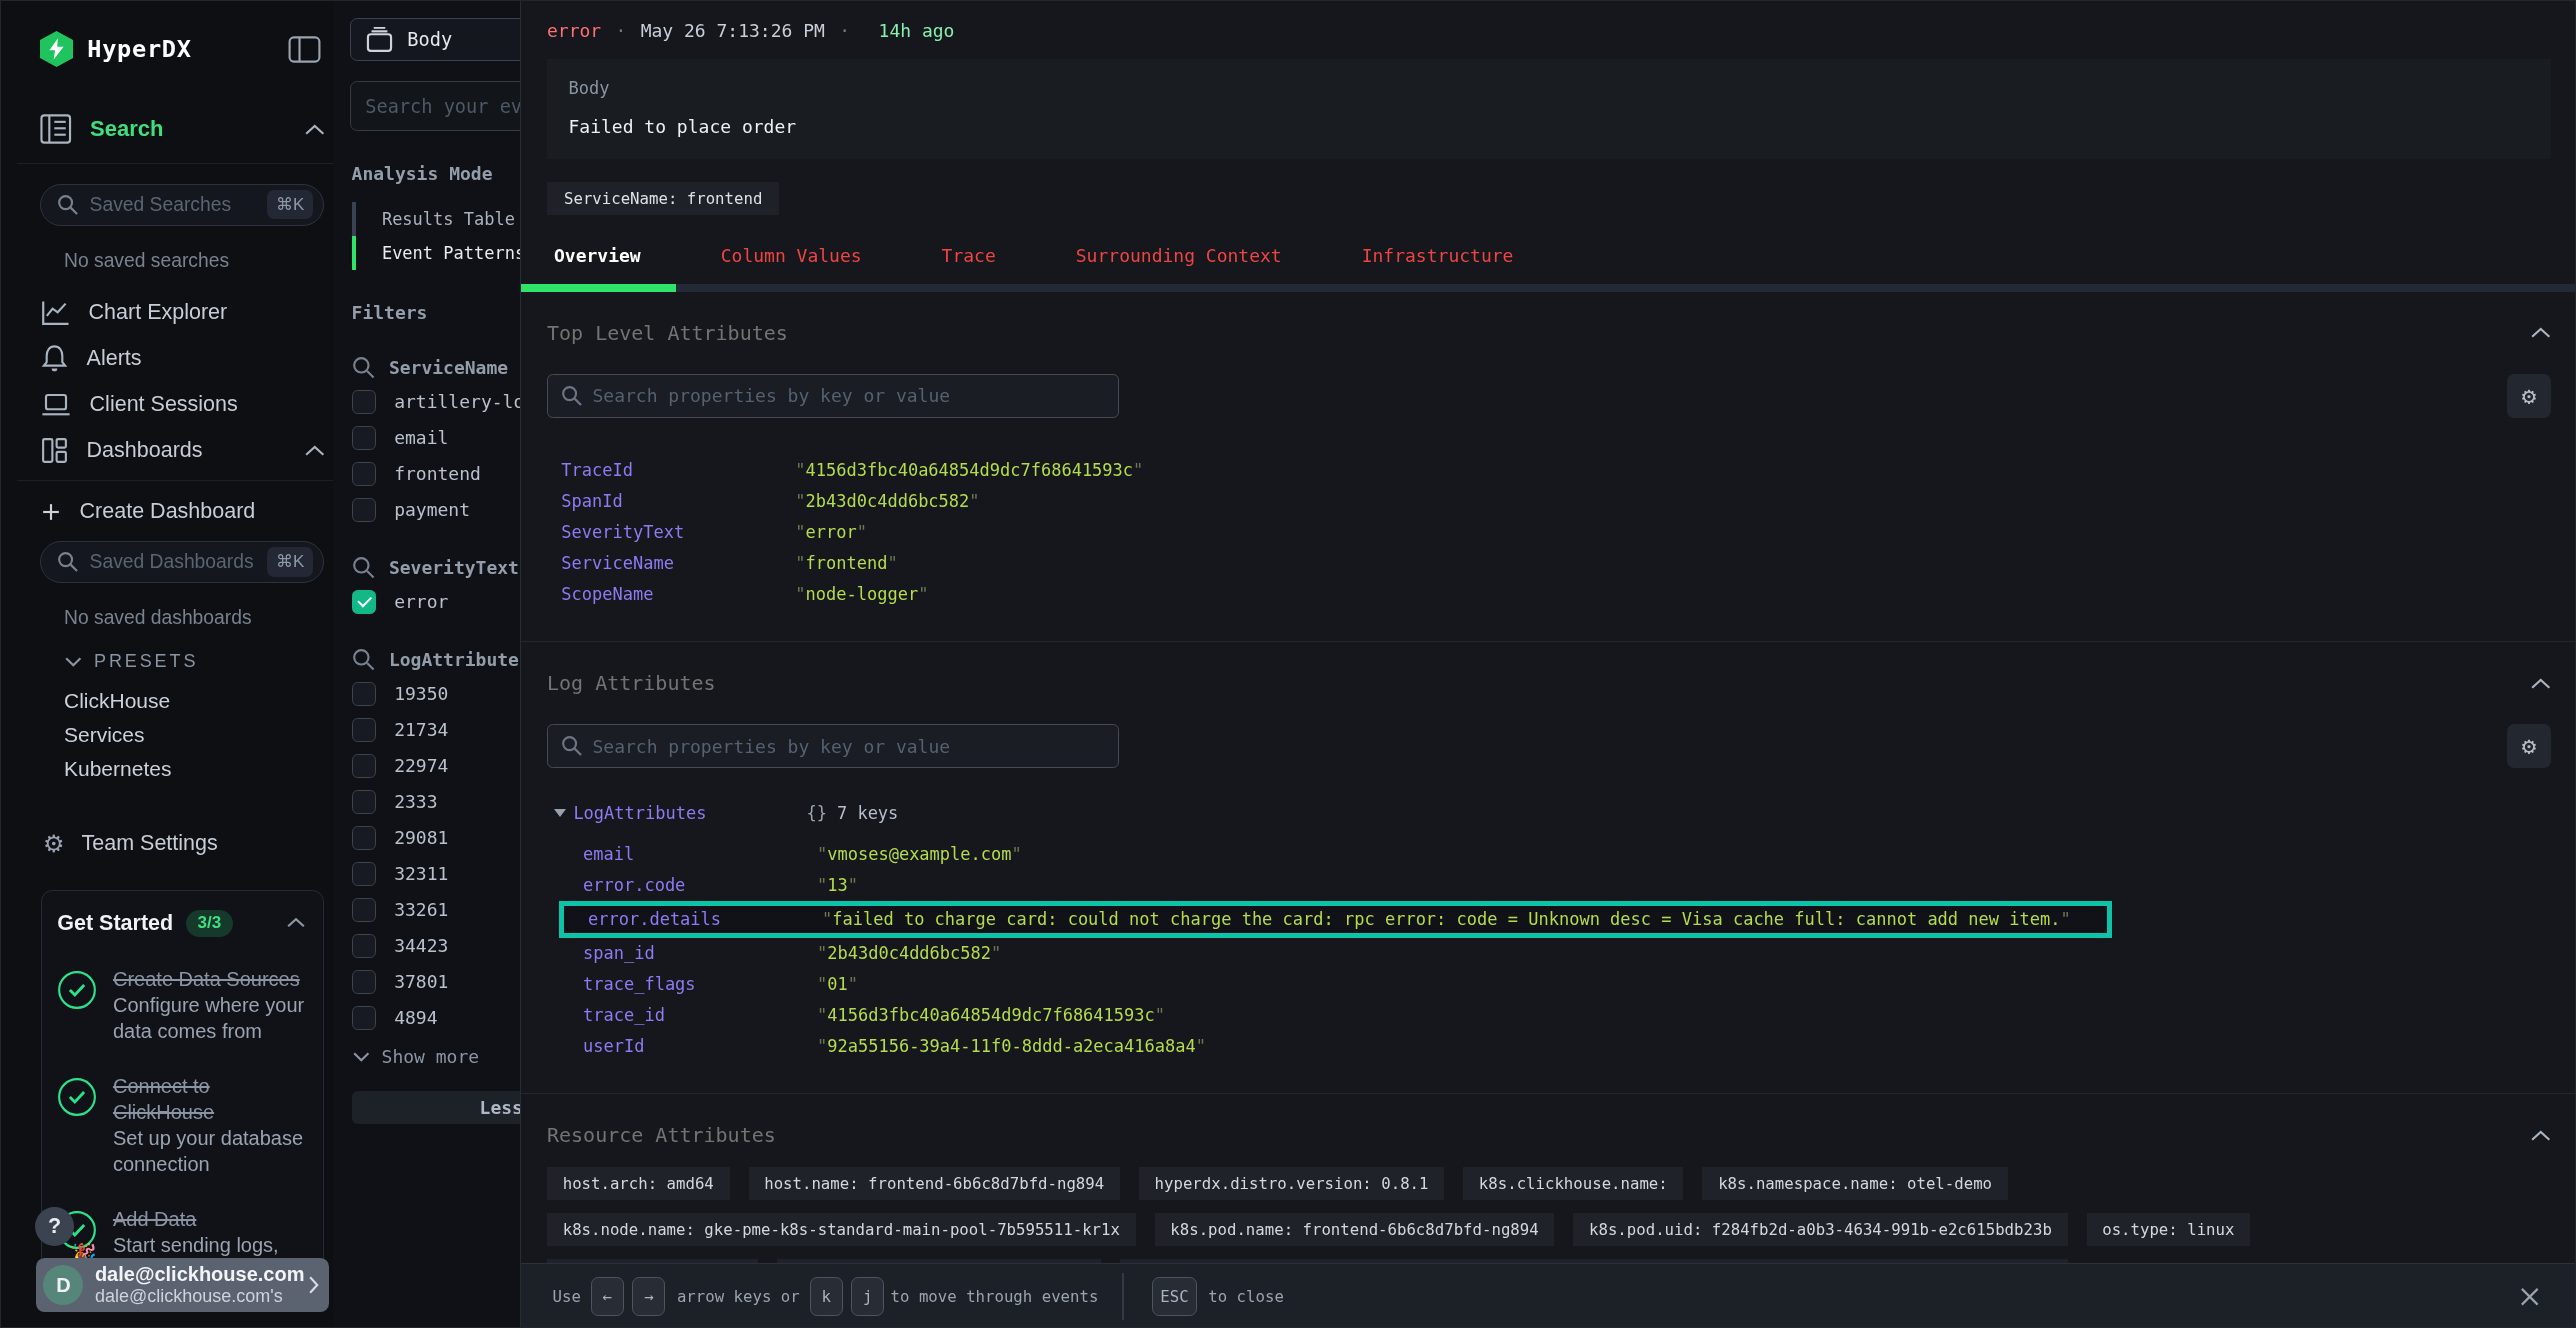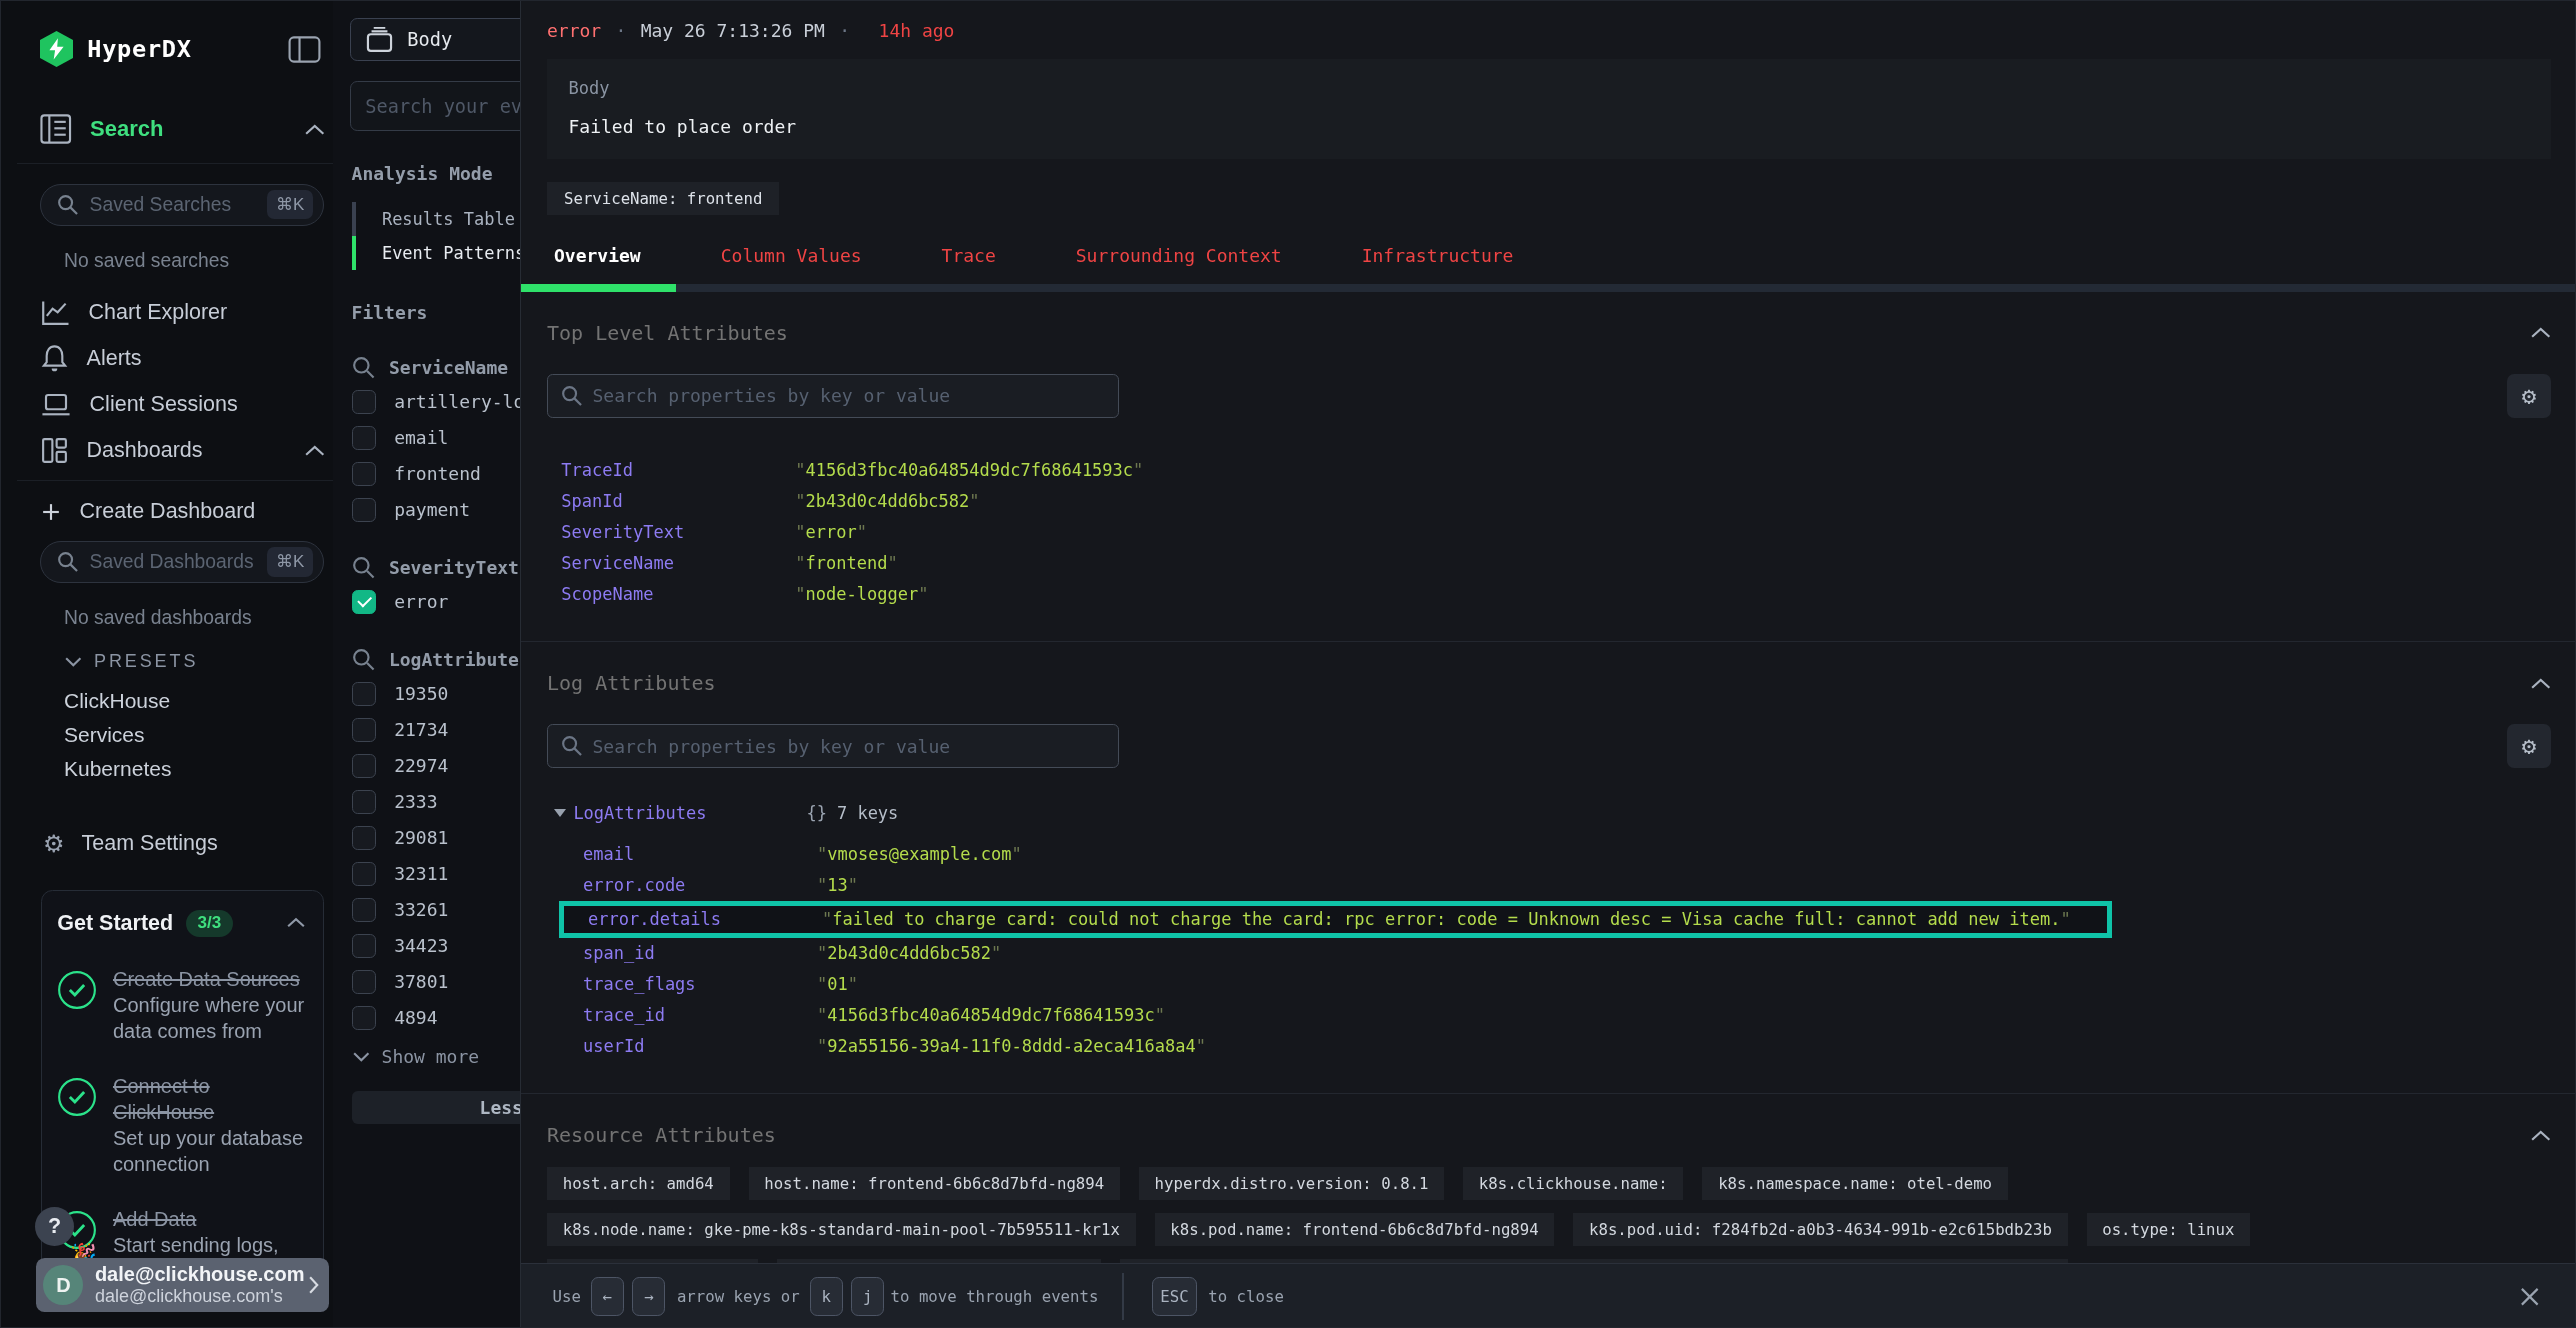--- a/index.html
+++ b/index.html
@@ -75,21 +75,21 @@
   .show-more { display:flex; align-items:center; margin:15.7px 0 0 18.6px; color:#8b94a3; font-size:18px; }
   .show-more span { margin-left:11.4px; }
   .less-btn { margin:24px 0 0 18.6px; width:386px; height:33px; background:#1d2128; border-radius:5.7px; color:#aeb7c3; font-size:18px; font-weight:bold; display:flex; align-items:center; justify-content:center; white-space:nowrap; }
 
   
   .detail { position:absolute; left:519px; top:0; width:2057px; height:1328px; background:#15171c; border-left:1.4px solid #272c34; z-index:5; overflow:hidden; }
   .d-header { display:flex; align-items:center; padding:18.6px 26px 0 26px; font-size:18px; }
   .sev { color:#ff7070; }
   .dot-sep { color:#6c7686; margin:0 14.3px; }
   .ts { color:#c9cfd8; }
-  .age { color:#ef4444; margin-left:14.3px; }
+  .age { color:#86efac; margin-left:14.3px; }
   .body-card { margin:18.6px 26px 0 26px; background:#191c21; padding:18.6px 21.5px 21.5px 21.5px; }
   .body-label { font-size:17px; color:#8a94a3; }
   .body-value { font-size:18px; color:#eef1f4; margin-top:18.6px; }
   .svc-chip { display:inline-flex; align-items:center; margin:23px 0 0 26px; height:33px; background:#1e2127; padding:0 17px; font-size:15.7px; color:#dde2e9; }
   .tabbar { position:relative; margin-top:30px; }
   .tabs { display:flex; padding-left:33px; }
   .tab { font-size:18px; color:#ef4444; margin-right:80px; padding-bottom:18.6px; white-space:nowrap; }
   .tab.active { color:#ffffff; font-weight:bold; }
   .tab-track { height:7.2px; background:#232a35; }
   .tab-active-bar { position:absolute; left:0; bottom:0; width:155px; height:7.2px; background:#2fe26a; }

